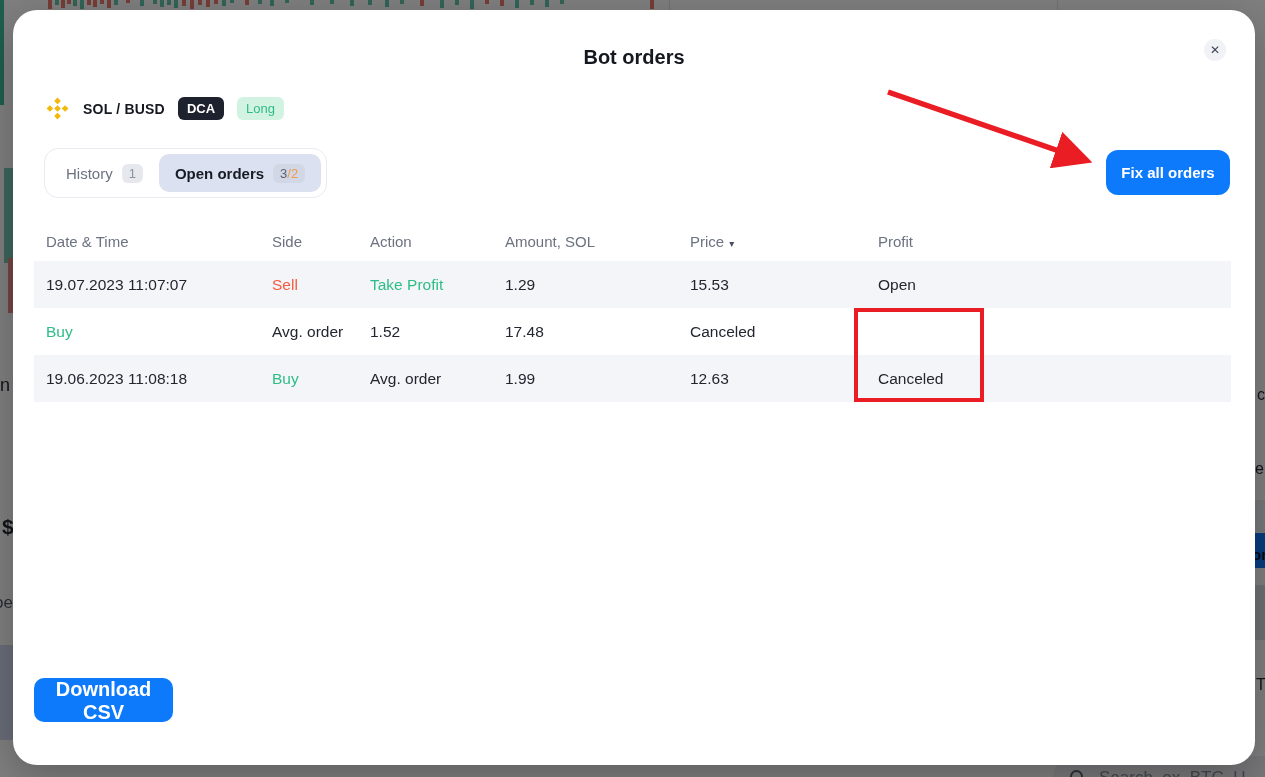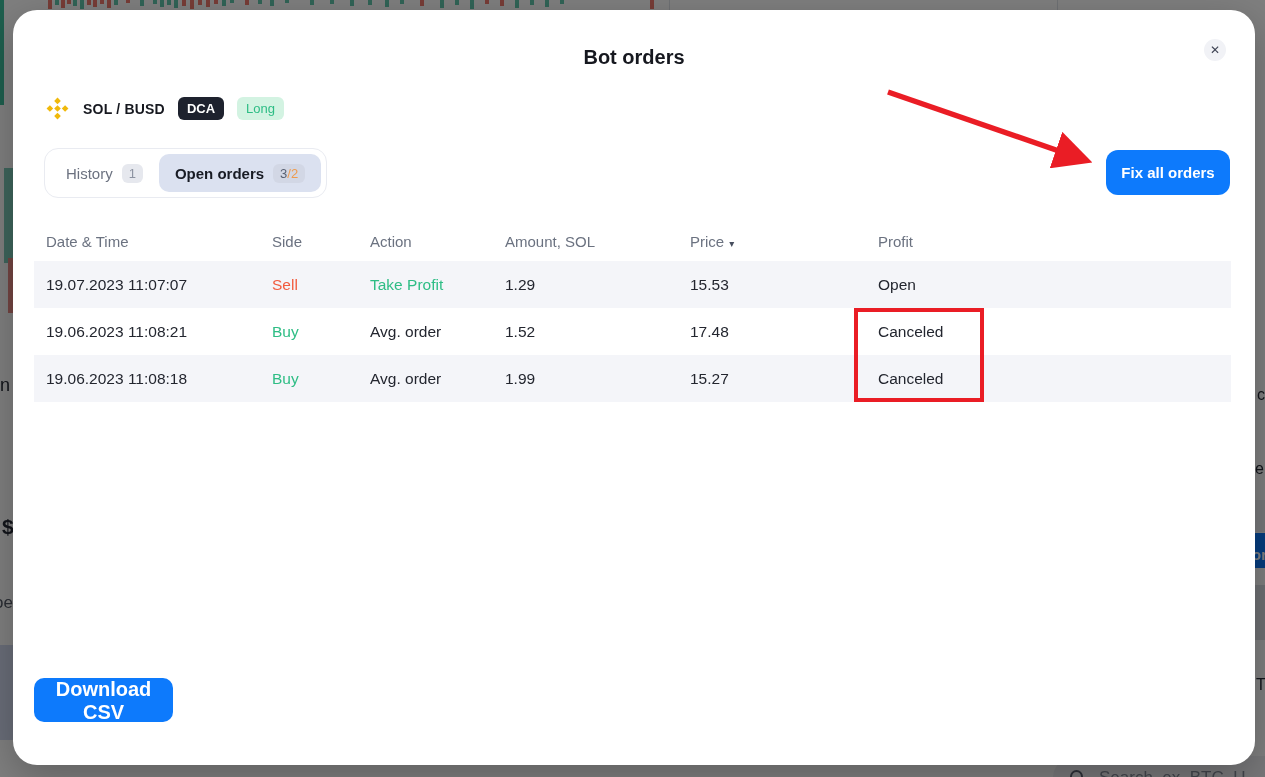--- a/index.html
+++ b/index.html
@@ -127,21 +127,21 @@
   <div class="bd-abs" style="left:8px; top:258px; width:5px; height:55px; background:#e98b84;"></div>
 
   <div class="bd-text" style="left:0; top:375px; font-size:18px;">n</div>
   <div class="bd-text" style="left:2px; top:515px; font-size:21px; font-weight:bold;">$</div>
   <div class="bd-text" style="left:-6px; top:593px; font-size:17px; color:#555b68;">oe</div>
   <div class="bd-abs" style="left:0; top:645px; width:13px; height:95px; background:#d2daf0;"></div>
 
   <div class="bd-text" style="left:1257px; top:386px; font-size:16px;">c</div>
   <div class="bd-text" style="left:1255px; top:460px; font-size:16px;">er</div>
   <div class="bd-abs" style="left:1255px; top:500px; width:10px; height:32px; background:#eef0f4;"></div>
-  <div class="bd-abs" style="left:1252px; top:533px; width:13px; height:35px; background:#0d7afc; color:#ffffff; font-size:15px; font-weight:bold; line-height:43px;">or</div>
+  <div class="bd-abs" style="left:1252px; top:533px; width:13px; height:35px; background:#0d7afc; color:#0f172a; font-size:15px; font-weight:bold; line-height:43px;">or</div>
   <div class="bd-abs" style="left:1255px; top:585px; width:10px; height:55px; background:#dde0e6;"></div>
   <div class="bd-text" style="left:1256px; top:676px; font-size:16px;">T</div>
 
   <div class="bd-search">
     <svg width="18" height="18" viewBox="0 0 18 18">
       <circle cx="7.5" cy="7.5" r="5.5" fill="none" stroke="#5a6170" stroke-width="2"></circle>
       <line x1="12" y1="12" x2="16.5" y2="16.5" stroke="#5a6170" stroke-width="2" stroke-linecap="round"></line>
     </svg>
     <span>Search, ex. BTC, U</span>
   </div>
@@ -193,33 +193,32 @@
     <div id="table-body">
         <div class="trow striped">
           <div class="tcell c-date">19.07.2023 11:07:07</div>
           <div class="tcell sell">Sell</div>
           <div class="tcell take-profit">Take Profit</div>
           <div class="tcell c-amount">1.29</div>
           <div class="tcell c-price">15.53</div>
           <div class="tcell c-status">Open</div>
         </div>
         <div class="trow">
-          <div class="tcell c-date">19.06.2023 11:08:21</div>
           <div class="tcell buy">Buy</div>
           <div class="tcell avg-order">Avg. order</div>
           <div class="tcell c-amount">1.52</div>
           <div class="tcell c-price">17.48</div>
           <div class="tcell c-status">Canceled</div>
         </div>
         <div class="trow striped">
           <div class="tcell c-date">19.06.2023 11:08:18</div>
           <div class="tcell buy">Buy</div>
           <div class="tcell avg-order">Avg. order</div>
           <div class="tcell c-amount">1.99</div>
-          <div class="tcell c-price">15.27</div>
+          <div class="tcell c-price">12.63</div>
           <div class="tcell c-status">Canceled</div>
         </div>
       </div>
   </div>
 
   <button class="csv-btn">Download CSV</button>
 </div>
 
 <div class="anno-box"></div>
 <svg class="anno-arrow" width="1265" height="777" viewBox="0 0 1265 777">

